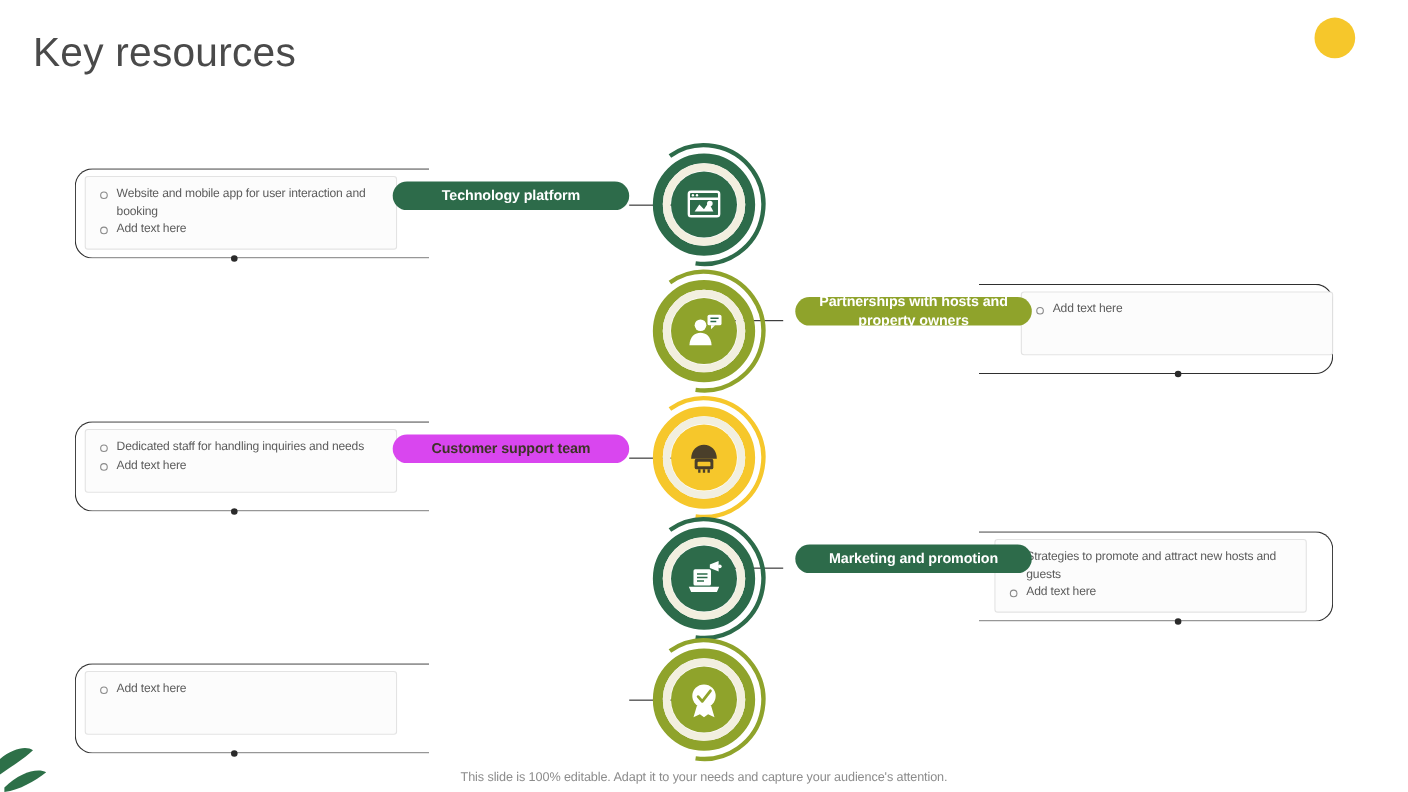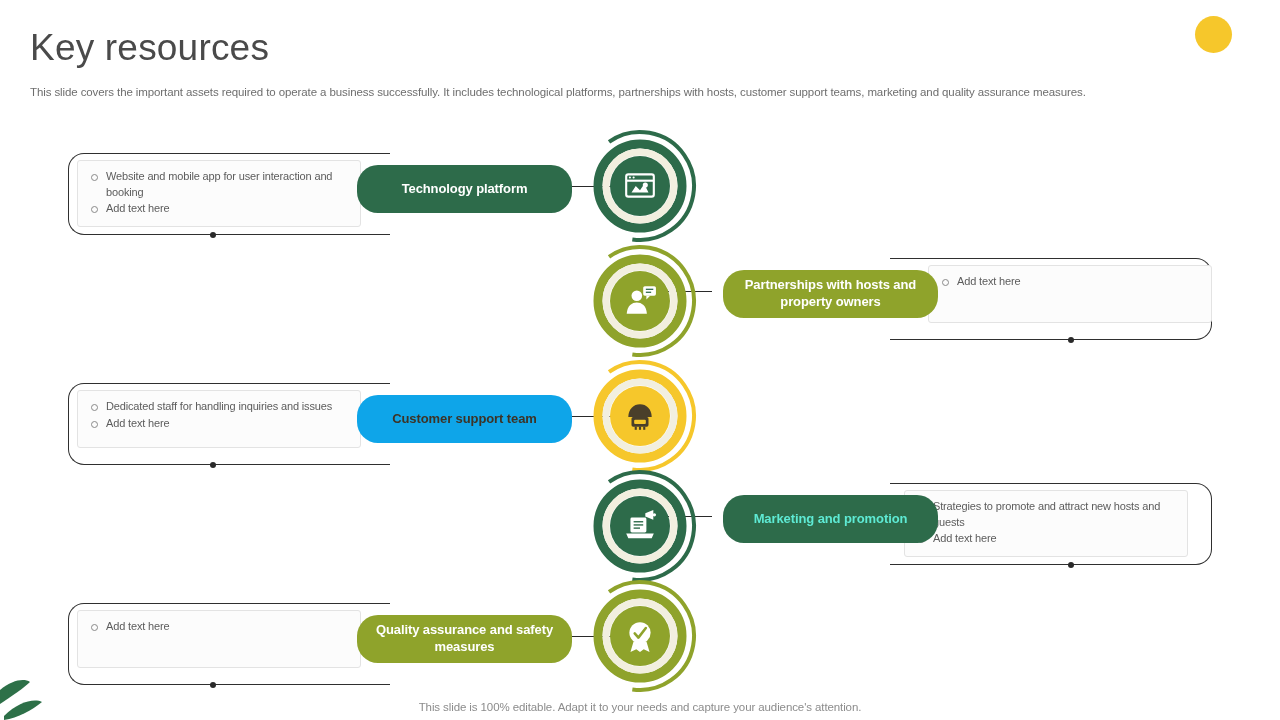--- a/index.html
+++ b/index.html
@@ -55,21 +55,21 @@
     position:relative;padding-left:18px;font-size:11px;line-height:1.42;
     color:#5c5c5c;letter-spacing:-.15px;margin-bottom:1px;
   }
   .bullets li::before{
     content:"";position:absolute;left:3px;top:5px;width:5px;height:5px;
     border:1px solid #8a8a8a;border-radius:50%;
   }
 
   
   .pill{
-    position:absolute;width:215px;height:48px;border-radius:21px;
+    position:absolute;width:215px;height:26px;border-radius:21px;
     display:flex;align-items:center;justify-content:center;text-align:center;
     font-size:13px;font-weight:700;line-height:1.3;letter-spacing:-.1px;
     box-sizing:border-box;padding:0 14px;
   }
 
   
   .connector{position:absolute;height:1px;background:#2a2a2a;}
 
   
   .cluster{position:absolute;width:116px;height:116px;}
@@ -78,21 +78,20 @@
     position:absolute;left:50%;top:50%;transform:translate(-50%,-50%);
     width:34px;height:34px;
   }
 </style>
 </head>
 <body>
 
 <div id="stage">
 
   <div class="page-title">Key resources</div>
-  <div class="page-subtitle">This slide covers the important assets required to operate a business successfully. It includes technological platforms, partnerships with hosts, customer support teams, marketing and quality assurance measures.</div>
 
   <div class="corner-dot"></div>
 
   <div class="leaf-deco">
     <svg viewBox="0 0 74 54" width="74" height="54">
       <path d="M2 22 C14 12, 26 10, 32 14 C26 20, 14 28, 2 36 Z" fill="#2d7048"></path>
       <path d="M6 48 C20 34, 36 30, 44 34 C34 42, 20 50, 6 52 Z" fill="#2d7048"></path>
     </svg>
   </div>
 
@@ -167,26 +166,26 @@
       </svg>
           </span>
     </div>
   </div>
       <div class="row" style="top: 358px;">
     <div class="frame left" style="left:68px;top:25px;"></div>
     <div class="frame-dot" style="left:210px;top:104px;"></div>
 
     <div class="card" style="left:77px;top:32px;">
       <ul class="bullets">
-            <li>Dedicated staff for handling inquiries and issues</li>
-            <li>Add text here</li>
-          </ul>
-    </div>
-
-    <div class="pill" style="left:357px;top:37px;background:#0ea5e9;color:#3d3326;">
+            <li>Dedicated staff for handling inquiries and needs</li>
+            <li>Add text here</li>
+          </ul>
+    </div>
+
+    <div class="pill" style="left:357px;top:37px;background:#d946ef;color:#3d3326;">
       <span>Customer support team</span>
     </div>
 
     <div class="connector" style="left:572px;top:58px;width:46px;"></div>
 
     <div class="cluster" style="left:582px;top:0px;">
       <svg viewBox="0 0 116 116" width="116" height="116">
     <circle cx="58" cy="58" r="54" fill="none" stroke="#f6c72b" stroke-width="4" stroke-dasharray="210 130" stroke-linecap="butt" transform="rotate(-125 58 58)"></circle>
     <circle cx="58" cy="58" r="42" fill="none" stroke="#f6c72b" stroke-width="9"></circle>
     <circle cx="58" cy="58" r="34" fill="none" stroke="#f2efdf" stroke-width="7"></circle>
@@ -208,21 +207,21 @@
     <div class="frame right" style="left:890px;top:15px;"></div>
     <div class="frame-dot" style="left:1068px;top:94px;"></div>
 
     <div class="card" style="left:904px;top:22px;">
       <ul class="bullets">
             <li>Strategies to promote and attract new hosts and guests</li>
             <li>Add text here</li>
           </ul>
     </div>
 
-    <div class="pill" style="left:723px;top:27px;background:#2d6b4a;color:#5eead4;">
+    <div class="pill" style="left:723px;top:27px;background:#2d6b4a;color:#ffffff;">
       <span>Marketing and promotion</span>
     </div>
 
     <div class="connector" style="left:666px;top:48px;width:46px;"></div>
 
     <div class="cluster" style="left:582px;top:0px;">
       <svg viewBox="0 0 116 116" width="116" height="116">
     <circle cx="58" cy="58" r="54" fill="none" stroke="#2d6b4a" stroke-width="4" stroke-dasharray="210 130" stroke-linecap="butt" transform="rotate(-125 58 58)"></circle>
     <circle cx="58" cy="58" r="42" fill="none" stroke="#2d6b4a" stroke-width="9"></circle>
     <circle cx="58" cy="58" r="34" fill="none" stroke="#f2efdf" stroke-width="7"></circle>
@@ -244,23 +243,20 @@
       <div class="row" style="top: 578px;">
     <div class="frame left" style="left:68px;top:25px;"></div>
     <div class="frame-dot" style="left:210px;top:104px;"></div>
 
     <div class="card" style="left:77px;top:32px;">
       <ul class="bullets">
             <li>Add text here</li>
           </ul>
     </div>
 
-    <div class="pill" style="left:357px;top:37px;background:#8fa32b;color:#ffffff;">
-      <span>Quality assurance and safety measures</span>
-    </div>
 
     <div class="connector" style="left:572px;top:58px;width:46px;"></div>
 
     <div class="cluster" style="left:582px;top:0px;">
       <svg viewBox="0 0 116 116" width="116" height="116">
     <circle cx="58" cy="58" r="54" fill="none" stroke="#8fa32b" stroke-width="4" stroke-dasharray="210 130" stroke-linecap="butt" transform="rotate(-125 58 58)"></circle>
     <circle cx="58" cy="58" r="42" fill="none" stroke="#8fa32b" stroke-width="9"></circle>
     <circle cx="58" cy="58" r="34" fill="none" stroke="#f2efdf" stroke-width="7"></circle>
     <circle cx="58" cy="58" r="30" fill="#8fa32b"></circle>
   </svg>

